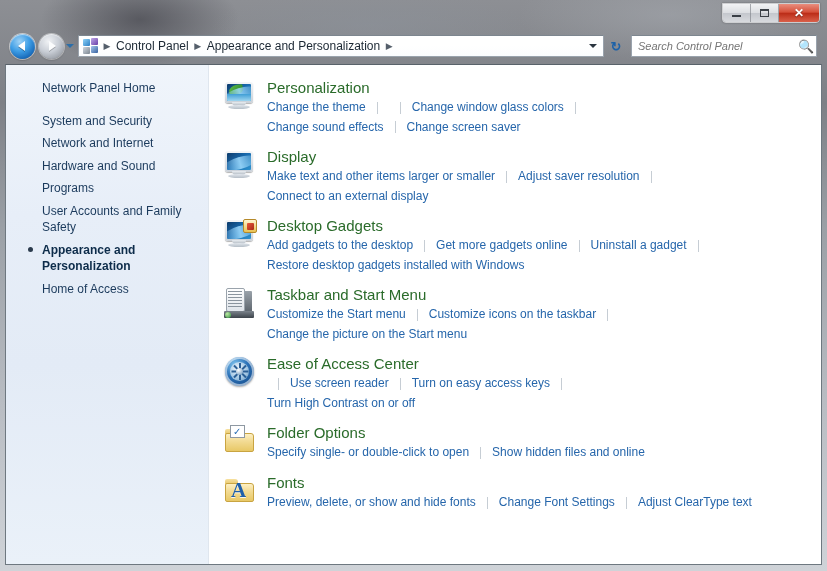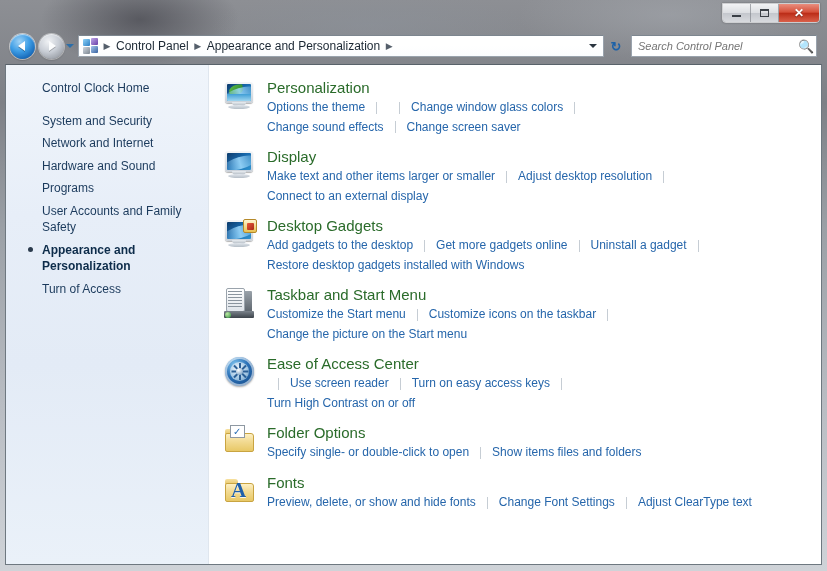--- a/index.html
+++ b/index.html
@@ -280,21 +280,21 @@
     <div id="searchbox">
       <input id="search-input" type="text" placeholder="Search Control Panel" style="">
       <span id="search-icon">🔍</span>
     </div>
   </div>
 
   <div id="client">
 
     <div id="sidebar">
       <div class="side-item home">
-        <span>Control Clock Home</span>
+        <span>Network Panel Home</span>
       </div>
       <div class="side-item">
         <span>System and Security</span>
       </div>
       <div class="side-item">
         <span>Network and Internet</span>
       </div>
       <div class="side-item">
         <span>Hardware and Sound</span>
       </div>
@@ -302,42 +302,42 @@
         <span>Programs</span>
       </div>
       <div class="side-item">
         <span>User Accounts and Family Safety</span>
       </div>
       <div class="side-item current">
         <span class="bullet"></span>
         <span>Appearance and Personalization</span>
       </div>
       <div class="side-item">
-        <span>Turn of Access</span>
+        <span>Home of Access</span>
       </div>
     </div>
 
     <div id="content">
 
       <div class="section">
         <div class="sec-icon">
           <div class="monitor">
               <div class="scr">
                 <div class="greenleaf"></div>
                 <div class="swoosh"></div>
                 <div class="skyband"></div>
               </div>
             </div>
           <div class="stand"></div>
             <div class="foot"></div>
         </div>
         <div class="sec-body">
           <div class="sec-title">Personalization</div>
           <div class="links">
-            <span class="link">Options the theme</span>
+            <span class="link">Change the theme</span>
             <span class="sep"></span>
             <span class="sep"></span>
             <span class="link">Change window glass colors</span>
             <span class="sep"></span>
             <span class="lbrk"></span>
             <span class="link">Change sound effects</span>
             <span class="sep"></span>
             <span class="link">Change screen saver</span>
           </div>
         </div>
@@ -351,21 +351,21 @@
               </div>
             </div>
           <div class="stand"></div>
             <div class="foot"></div>
         </div>
         <div class="sec-body">
           <div class="sec-title">Display</div>
           <div class="links">
             <span class="link">Make text and other items larger or smaller</span>
             <span class="sep"></span>
-            <span class="link">Adjust desktop resolution</span>
+            <span class="link">Adjust saver resolution</span>
             <span class="sep"></span>
             <span class="lbrk"></span>
             <span class="link">Connect to an external display</span>
           </div>
         </div>
       </div>
 
       <div class="section">
         <div class="sec-icon">
           <div class="monitor">
@@ -445,21 +445,21 @@
               <div class="body"></div>
             </div>
           <div class="fo-doc"></div>
           <div class="fo-check">✓</div>
         </div>
         <div class="sec-body">
           <div class="sec-title">Folder Options</div>
           <div class="links">
             <span class="link">Specify single- or double-click to open</span>
             <span class="sep"></span>
-            <span class="link">Show items files and folders</span>
+            <span class="link">Show hidden files and online</span>
           </div>
         </div>
       </div>
 
       <div class="section">
         <div class="sec-icon">
           <div class="folder">
               <div class="tab"></div>
               <div class="body"></div>
             </div>

